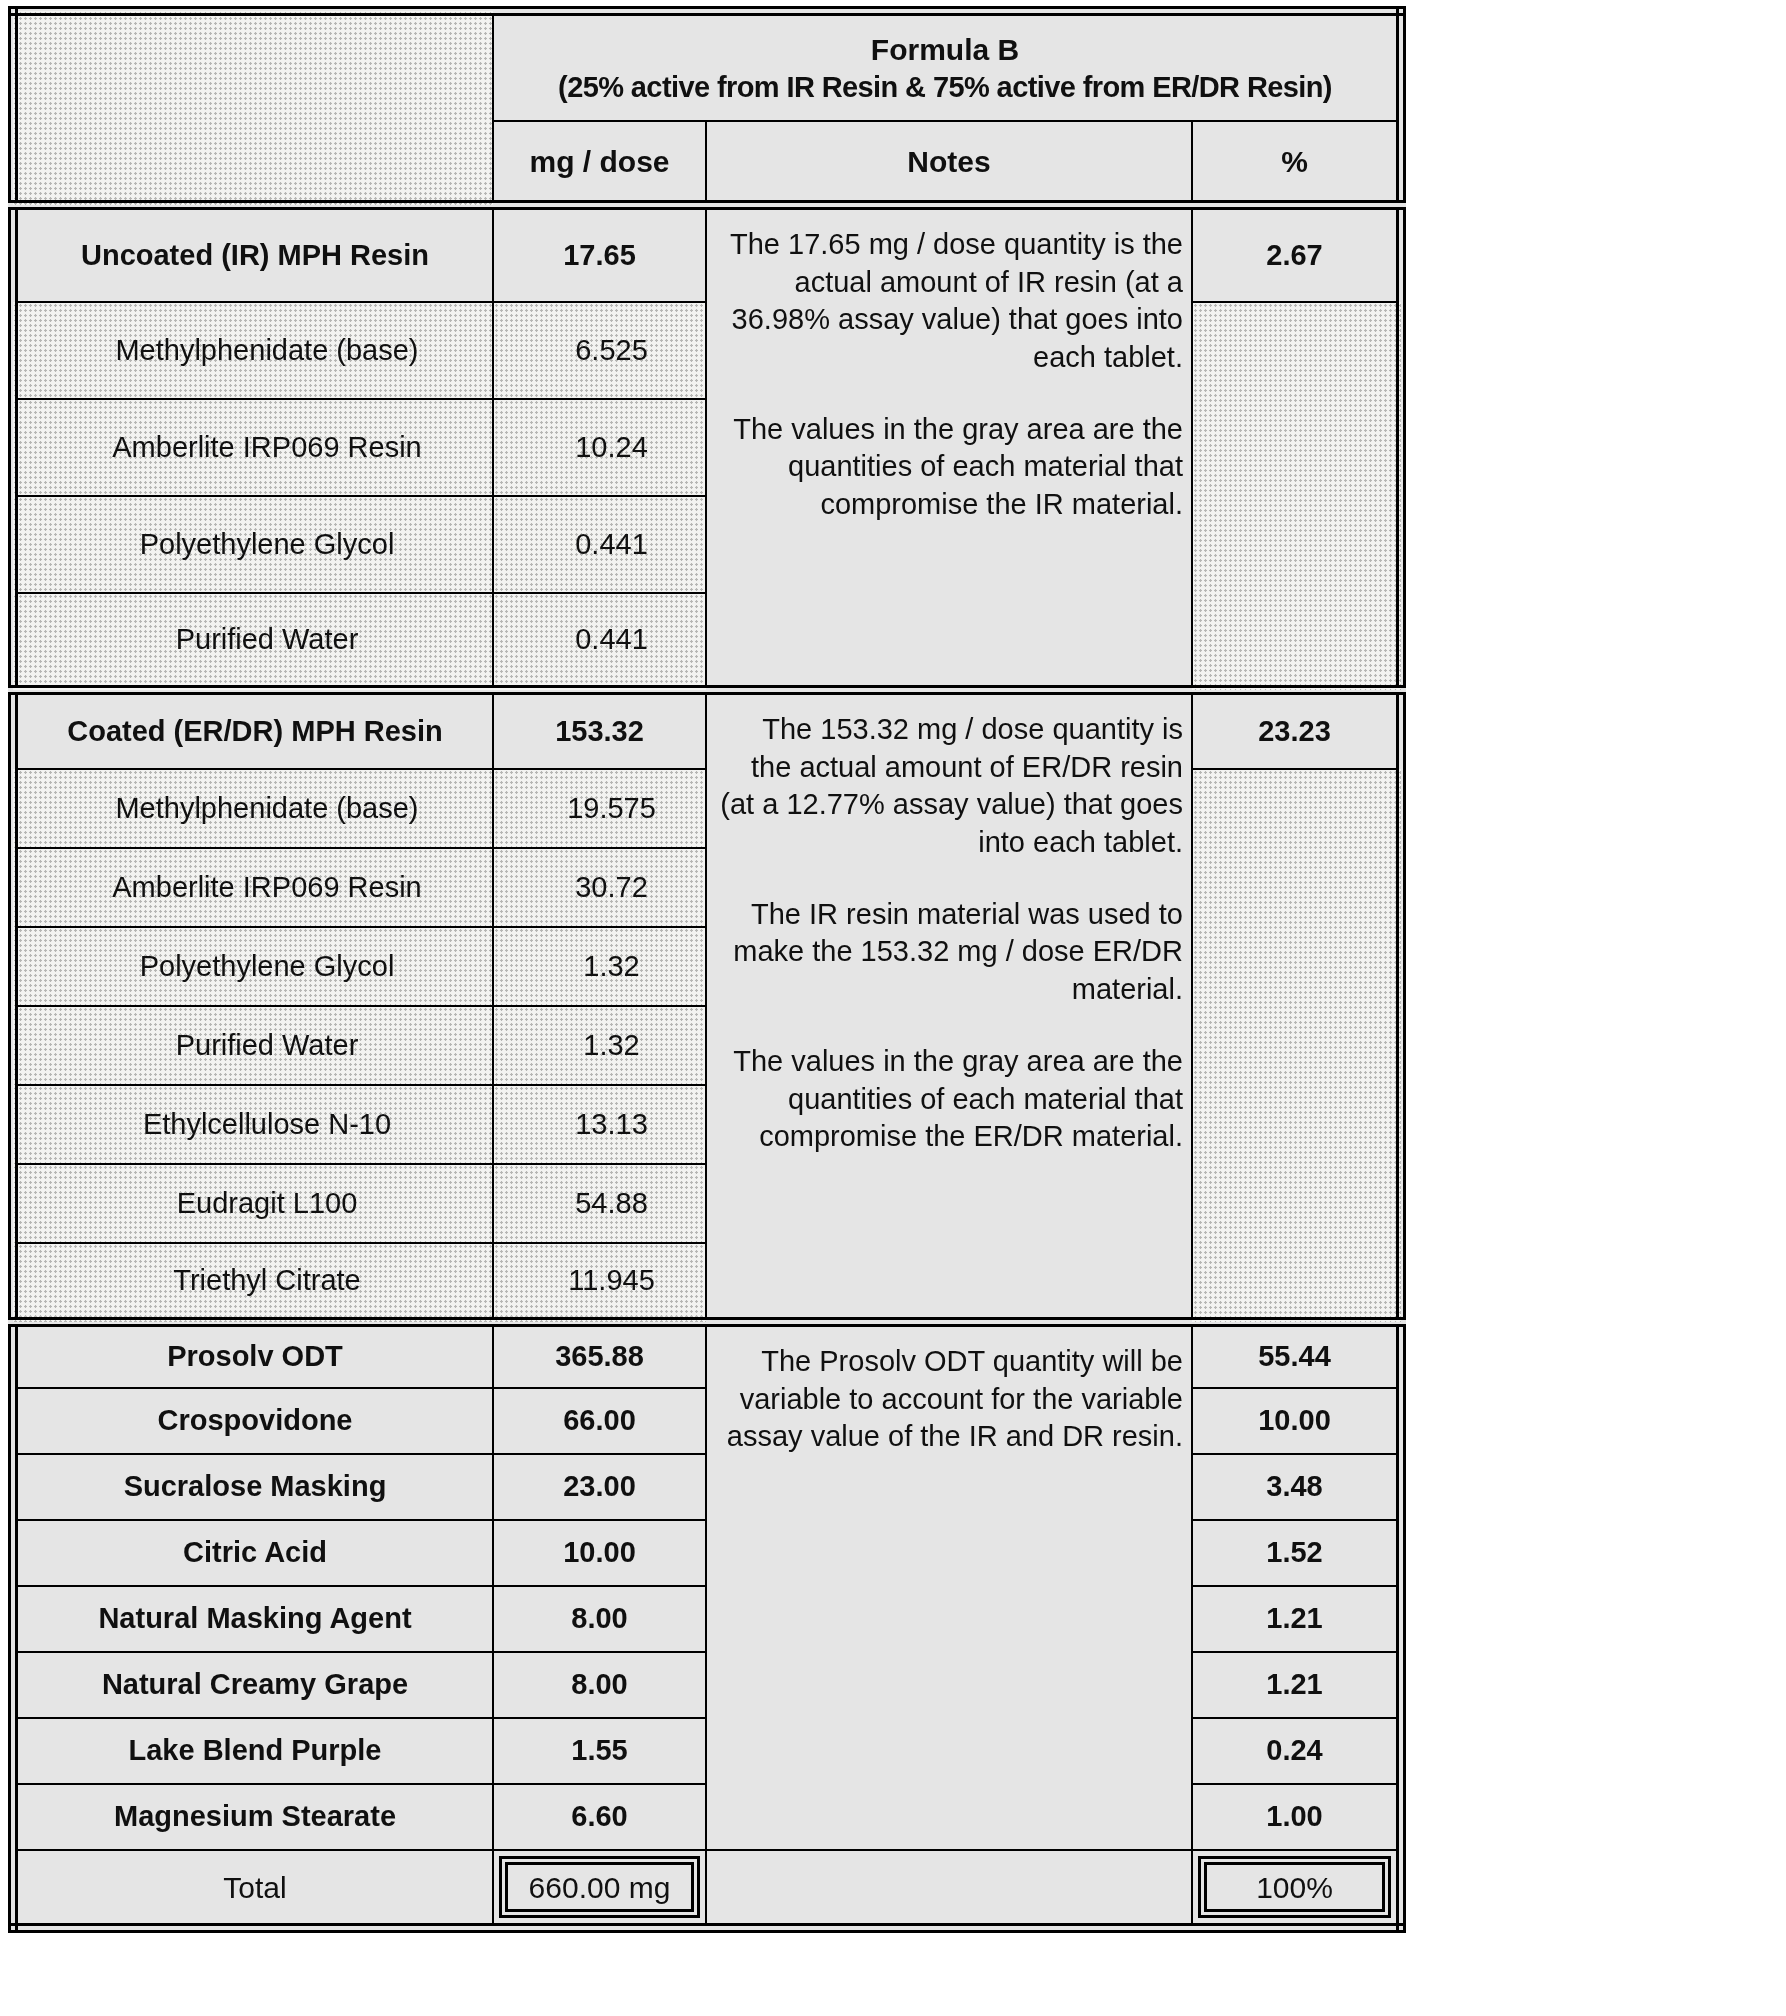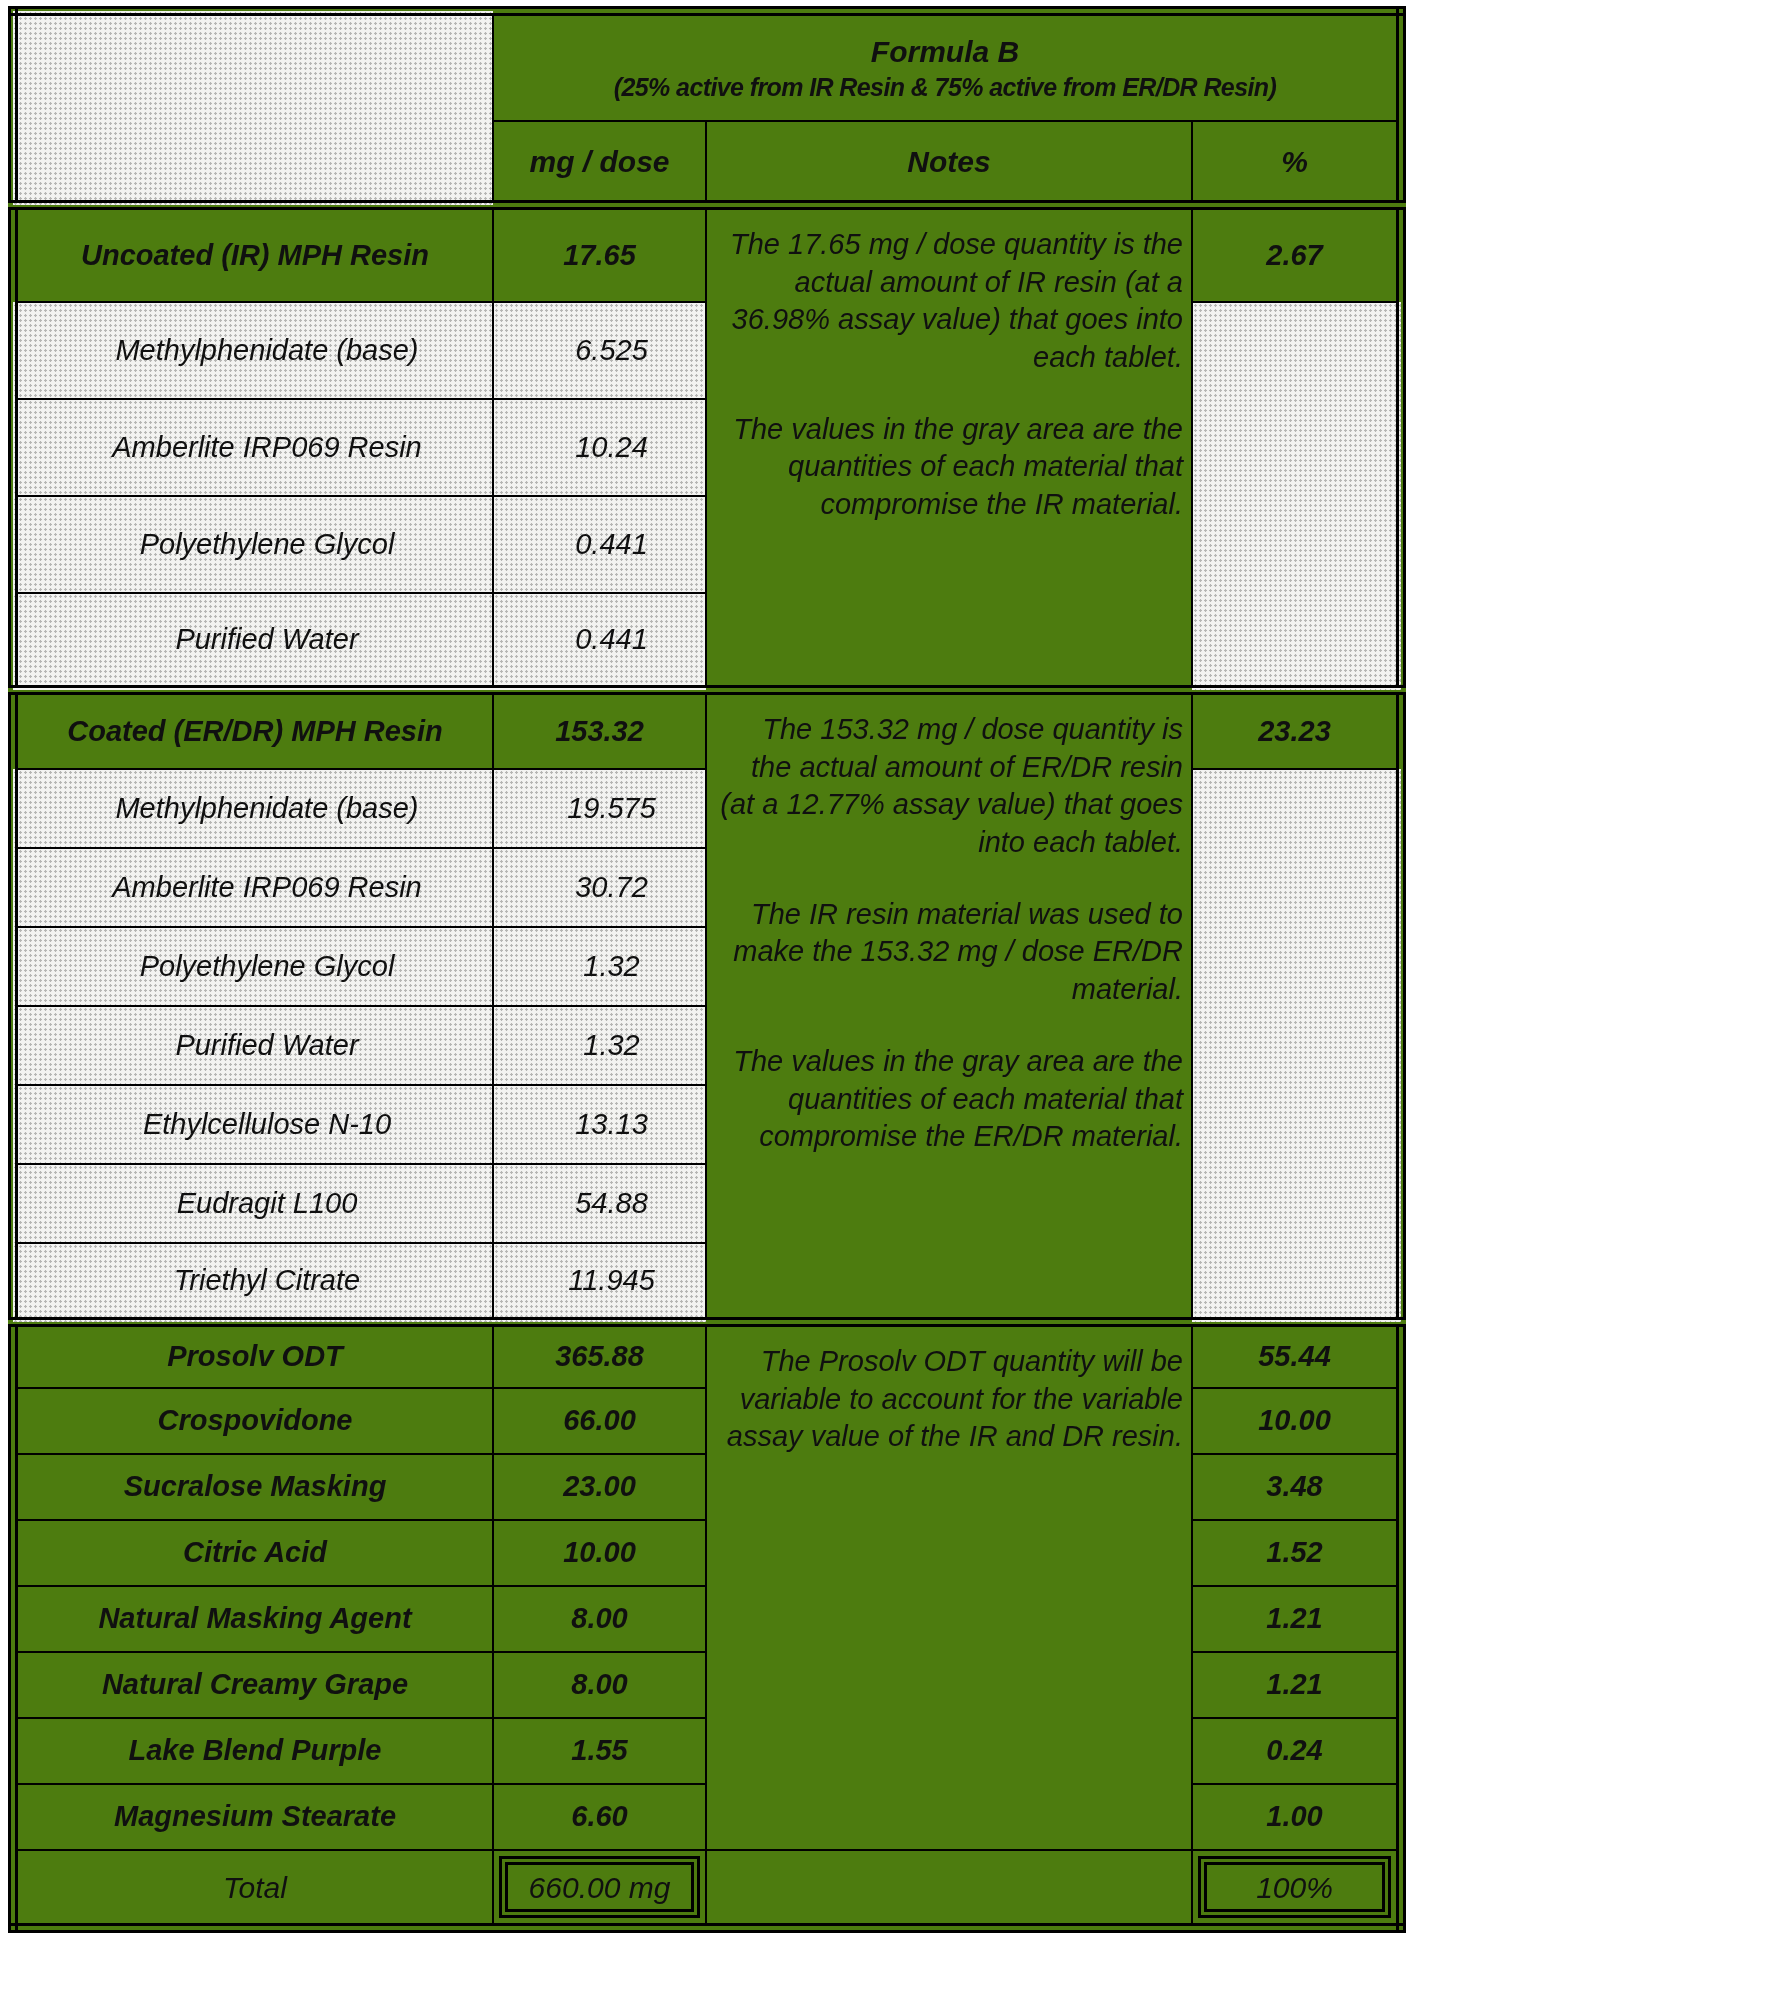--- a/index.html
+++ b/index.html
@@ -11,22 +11,21 @@
     font-family: "Liberation Sans", "DejaVu Sans", sans-serif;
     color: #101010;
   }
   .sheet { position: absolute; top: 6px; left: 8px; }
 
   table.formula {
     border-collapse: collapse;
     table-layout: fixed;
     width: 1388px;
     border: 10px double #000;
-    background: #4d7c0f;
-    font-style: italic;
+    background: #e5e5e5;
   }
   col.c1 { width: 480px; }
   col.c2 { width: 213px; }
   col.c3 { width: 486px; }
   col.c4 { width: 209px; }
 
   td {
     border: 2px solid #000;
     text-align: center;
     vertical-align: middle;
@@ -49,21 +48,21 @@
 
   tr.hdr1 { height: 110px; }
   tr.hdr2 { height: 84px; padding-left: 24px; }
   tr.s1   { height: 97px; }
   tr.s2   { height: 79px; }
   tr.s3   { height: 66px; }
   tr.tot  { height: 78px; margin-top: 46px; }
 
   .title-cell { padding: 6px 4px; }
   .title-cell .t1 { font-weight: bold; font-size: 30px; }
-  .title-cell .t2 { font-weight: bold; font-size: 25px; letter-spacing: -0.6px; white-space: nowrap; }
+  .title-cell .t2 { font-weight: bold; font-size: 29px; letter-spacing: -0.6px; white-space: nowrap; }
 
   td.colhead { font-weight: bold; font-size: 30px; }
 
   td.notes {
     vertical-align: top;
     padding-top: 16px;
     font-size: 29px;
   }
   td.notes p { margin: 0 0 34px 0; text-align: right; }
   td.notes p:last-child { margin-bottom: 0; }

